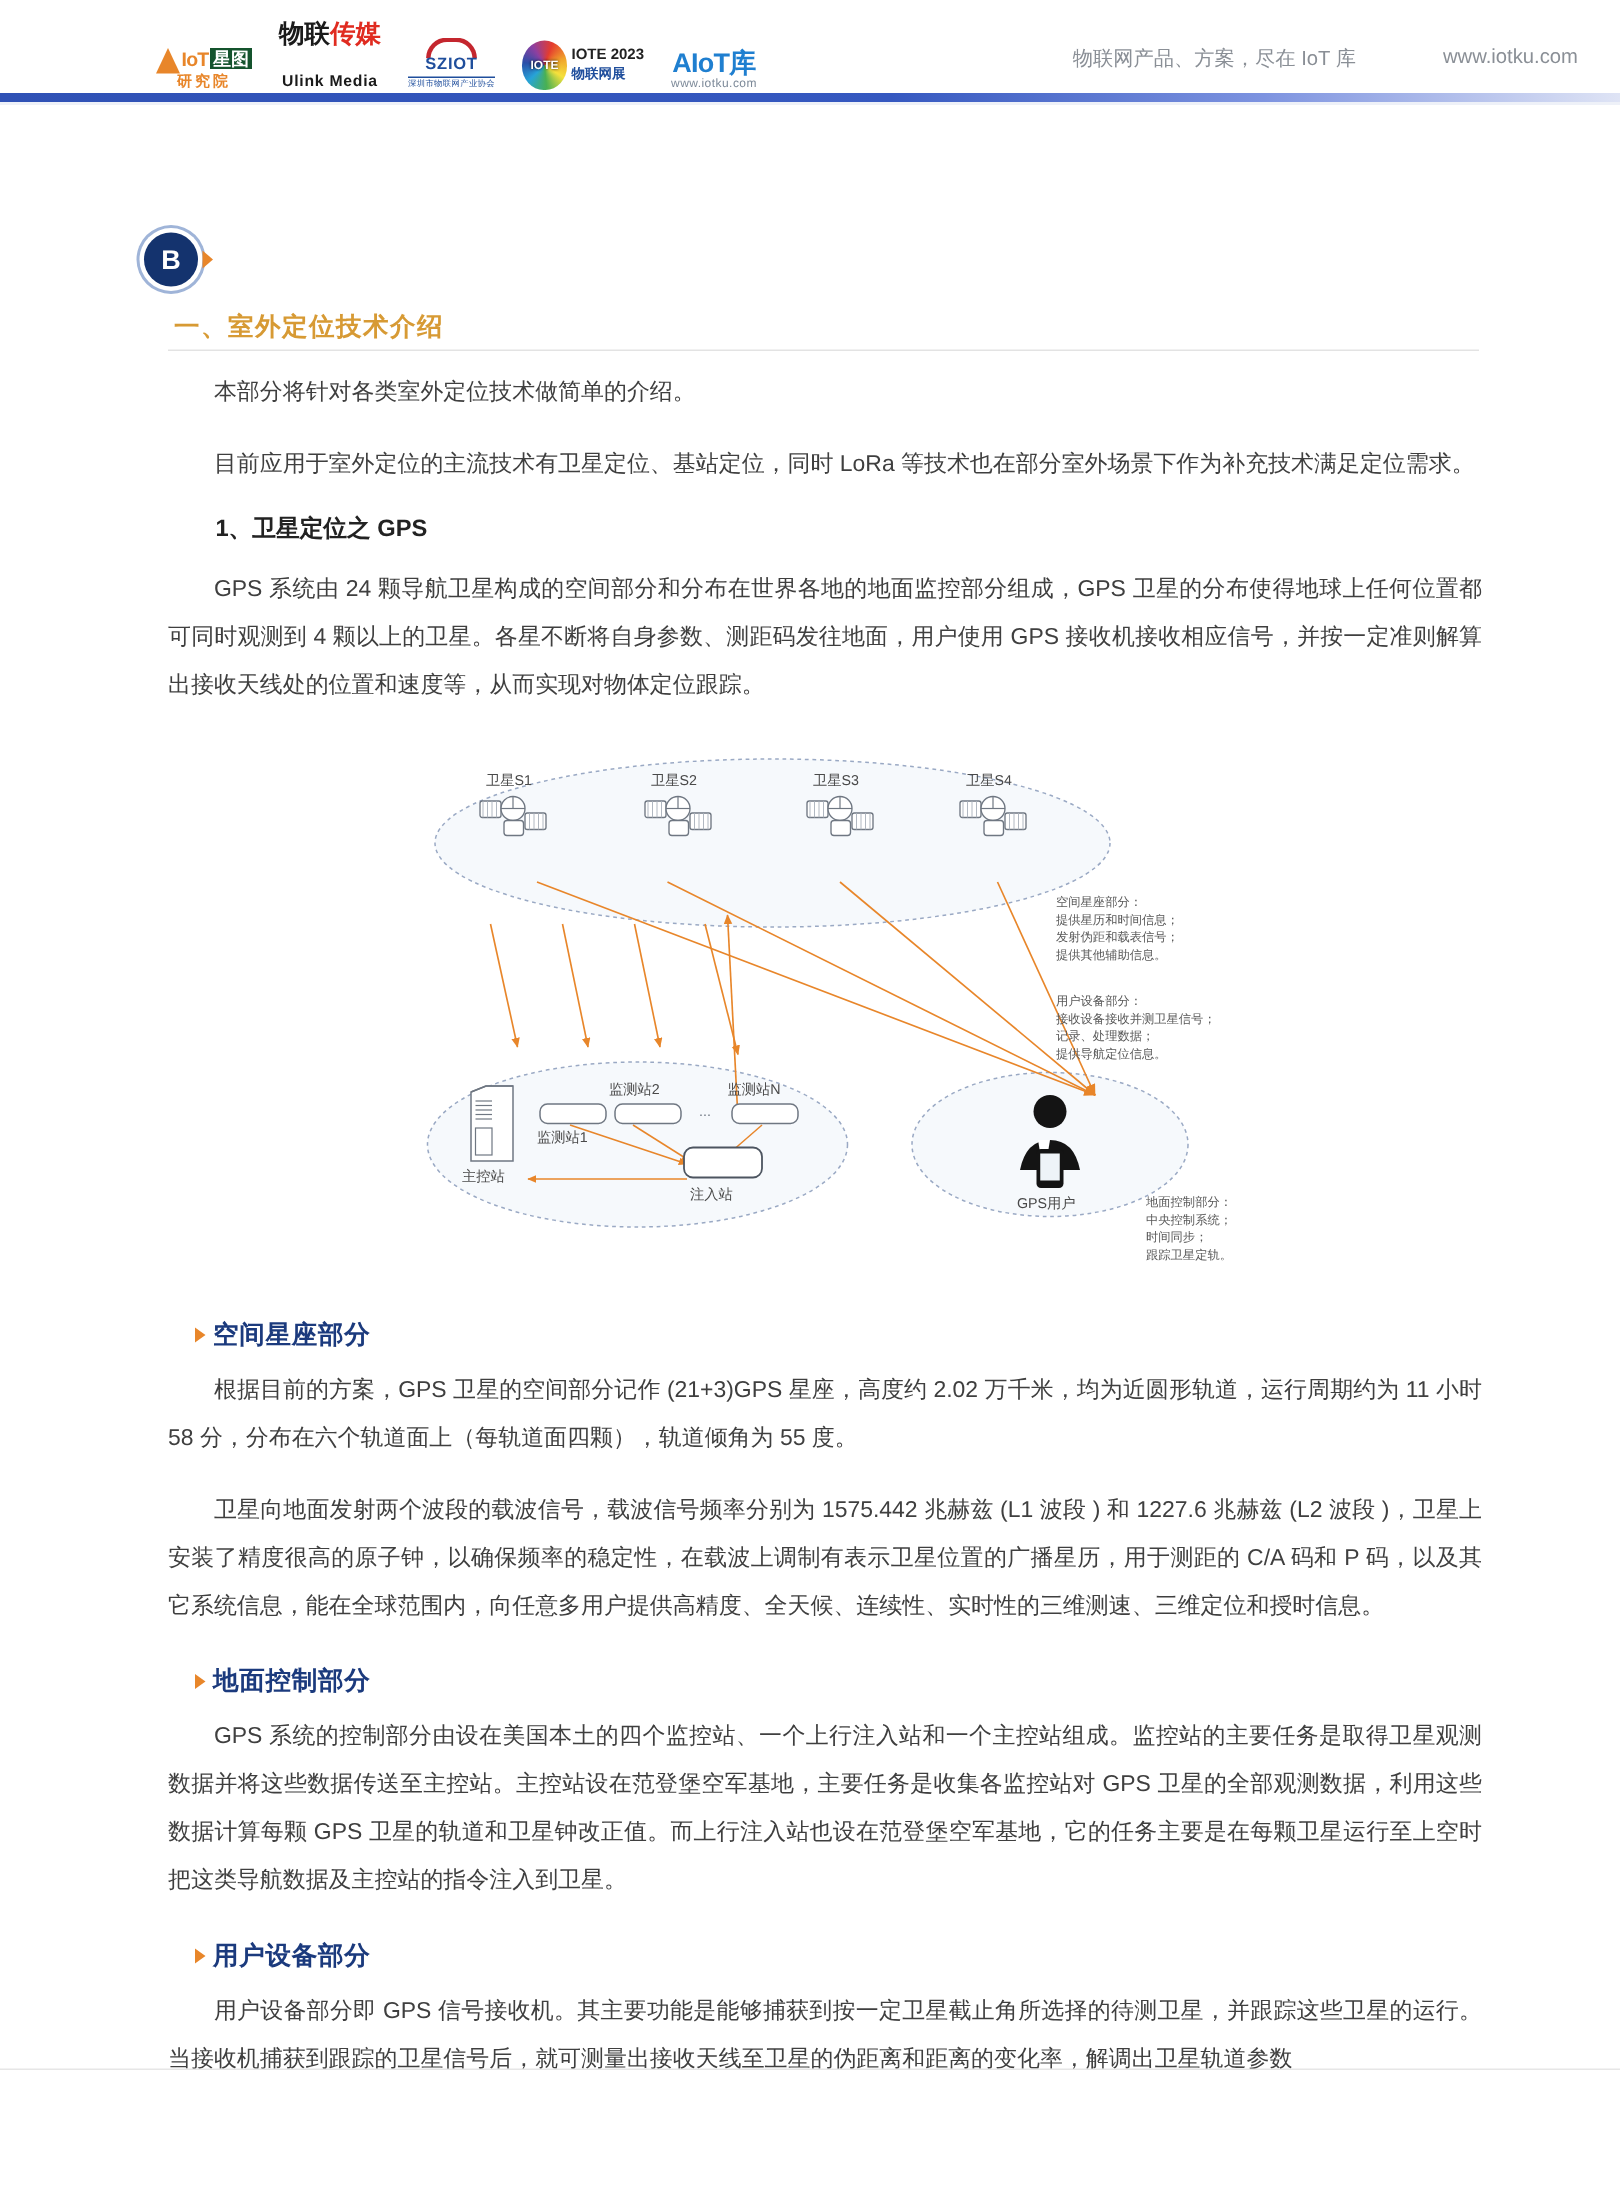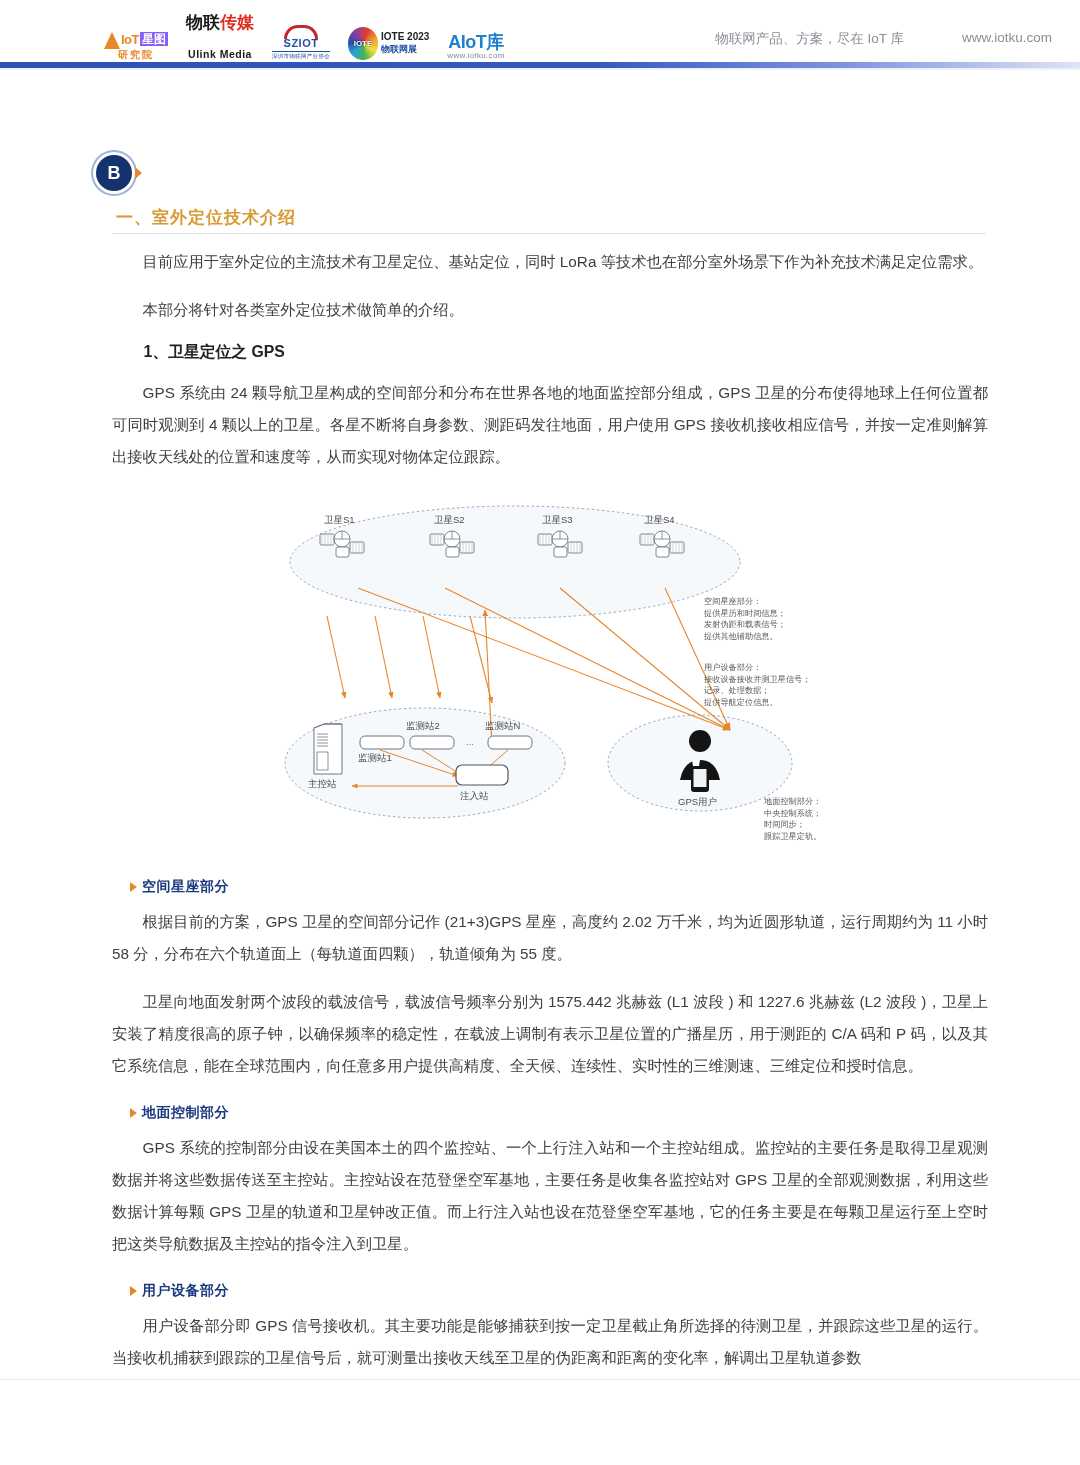--- a/index.html
+++ b/index.html
@@ -17,21 +17,21 @@
   .logo-row { position:absolute; left:104px; top:14px; display:flex; align-items:flex-end; gap:18px; }
 
   .logo { display:flex; flex-direction:column; align-items:center; line-height:1; }
 
   .logo-aiot .l1 { display:flex; align-items:center; gap:1px; }
   .logo-aiot .tri {
     width:0;height:0;border-left:8px solid transparent;border-right:8px solid transparent;
     border-bottom:17px solid #e8862a; position:relative; top:1px;
   }
   .logo-aiot .iot { font-size:13px; font-weight:bold; color:#e8862a; letter-spacing:-0.5px;}
-  .logo-aiot .xt { font-size:12px; font-weight:bold; color:#fff; background:#8b5cf6; padding:1px 2px; }
+  .logo-aiot .xt { font-size:12px; font-weight:bold; color:#fff; background:#14532d; padding:1px 2px; }
   .logo-aiot .l2 { font-size:10px; color:#e8862a; letter-spacing:2px; margin-top:2px; font-weight:bold; }
 
   .logo-ulink .l1 { font-size:17px; font-weight:bold; letter-spacing:0px; }
   .logo-ulink .wl { color:#1a1a1a; }
   .logo-ulink .cm { color:#e02b20; }
   .logo-ulink .l2 { font-size:10.5px; font-weight:bold; color:#1a1a1a; letter-spacing:0.5px; margin-top:18px; }
 
   .logo-sziot .arc { width:34px;height:14px;border-radius:34px 34px 0 0;
     border:3px solid #c4262e; border-bottom:none; margin-bottom:-1px; }
   .logo-sziot .l1 { font-size:11px; font-weight:bold; color:#1f4e9c; letter-spacing:0.5px; }
@@ -79,21 +79,21 @@
   p.para { font-size:15.3px; line-height:32px; color:#3f3f3f; text-indent:2em;
      text-align:justify; margin-bottom:16px; font-family:"Liberation Sans","DejaVu Sans",sans-serif; }
   h4.numhead { font-size:15.8px; font-weight:bold; color:#222; text-indent:2em; margin:12px 0 14px; }
 
   
   .tri-head { display:flex; align-items:center; gap:5px; margin:22px 0 10px; padding-left:18px; }
   .tri-head .tri {
     width:0;height:0;border-top:5px solid transparent;border-bottom:5px solid transparent;
     border-left:7px solid #e8862a;
   }
-  .tri-head .lbl { font-size:14px; font-weight:bold; color:#1b3a7d; letter-spacing:0.5px; }
+  .tri-head .lbl { font-size:17px; font-weight:bold; color:#1b3a7d; letter-spacing:0.5px; }
 
   
   .diagram { position:absolute; left:280px; top:498px; width:660px; height:350px; }
   .diagram svg { display:block; }
   .dg-label { position:absolute; font-size:9.5px; color:#4a4a4a; white-space:nowrap; }
   .dg-note { position:absolute; font-size:8.2px; color:#585858; line-height:11.5px; white-space:nowrap; }
 
   
   .footer-rule { position:absolute; left:0; top:1379px; width:1080px; height:1px; background:#e6e6e6; }
   .footer { position:absolute; left:0; top:1379px; width:1080px; height:86px; }
@@ -151,22 +151,22 @@
   </div>
 
   <div class="sec-badge-wrap">
     <div class="sec-circle">B</div>
     <div class="sec-arrow"></div>
   </div>
   <div class="subhead">一、室外定位技术介绍</div>
   <div class="subhead-rule"></div>
 
   <div class="body-col">
+    <p class="para">本部分将针对各类室外定位技术做简单的介绍。</p>
     <p class="para">目前应用于室外定位的主流技术有卫星定位、基站定位，同时 LoRa 等技术也在部分室外场景下作为补充技术满足定位需求。</p>
-    <p class="para">本部分将针对各类室外定位技术做简单的介绍。</p>
     <h4 class="numhead">1、卫星定位之 GPS</h4>
     <p class="para">GPS 系统由 24 颗导航卫星构成的空间部分和分布在世界各地的地面监控部分组成，GPS 卫星的分布使得地球上任何位置都可同时观测到 4 颗以上的卫星。各星不断将自身参数、测距码发往地面，用户使用 GPS 接收机接收相应信号，并按一定准则解算出接收天线处的位置和速度等，从而实现对物体定位跟踪。</p>
   </div>
 
   <div class="diagram">
     <svg width="660" height="350" viewBox="0 0 660 350">
       <defs>
         <marker id="ar" markerWidth="7" markerHeight="7" refX="5.5" refY="2.6" orient="auto">
           <path d="M0,0 L6,2.6 L0,5.2 z" fill="#e8862a"></path>
         </marker>

